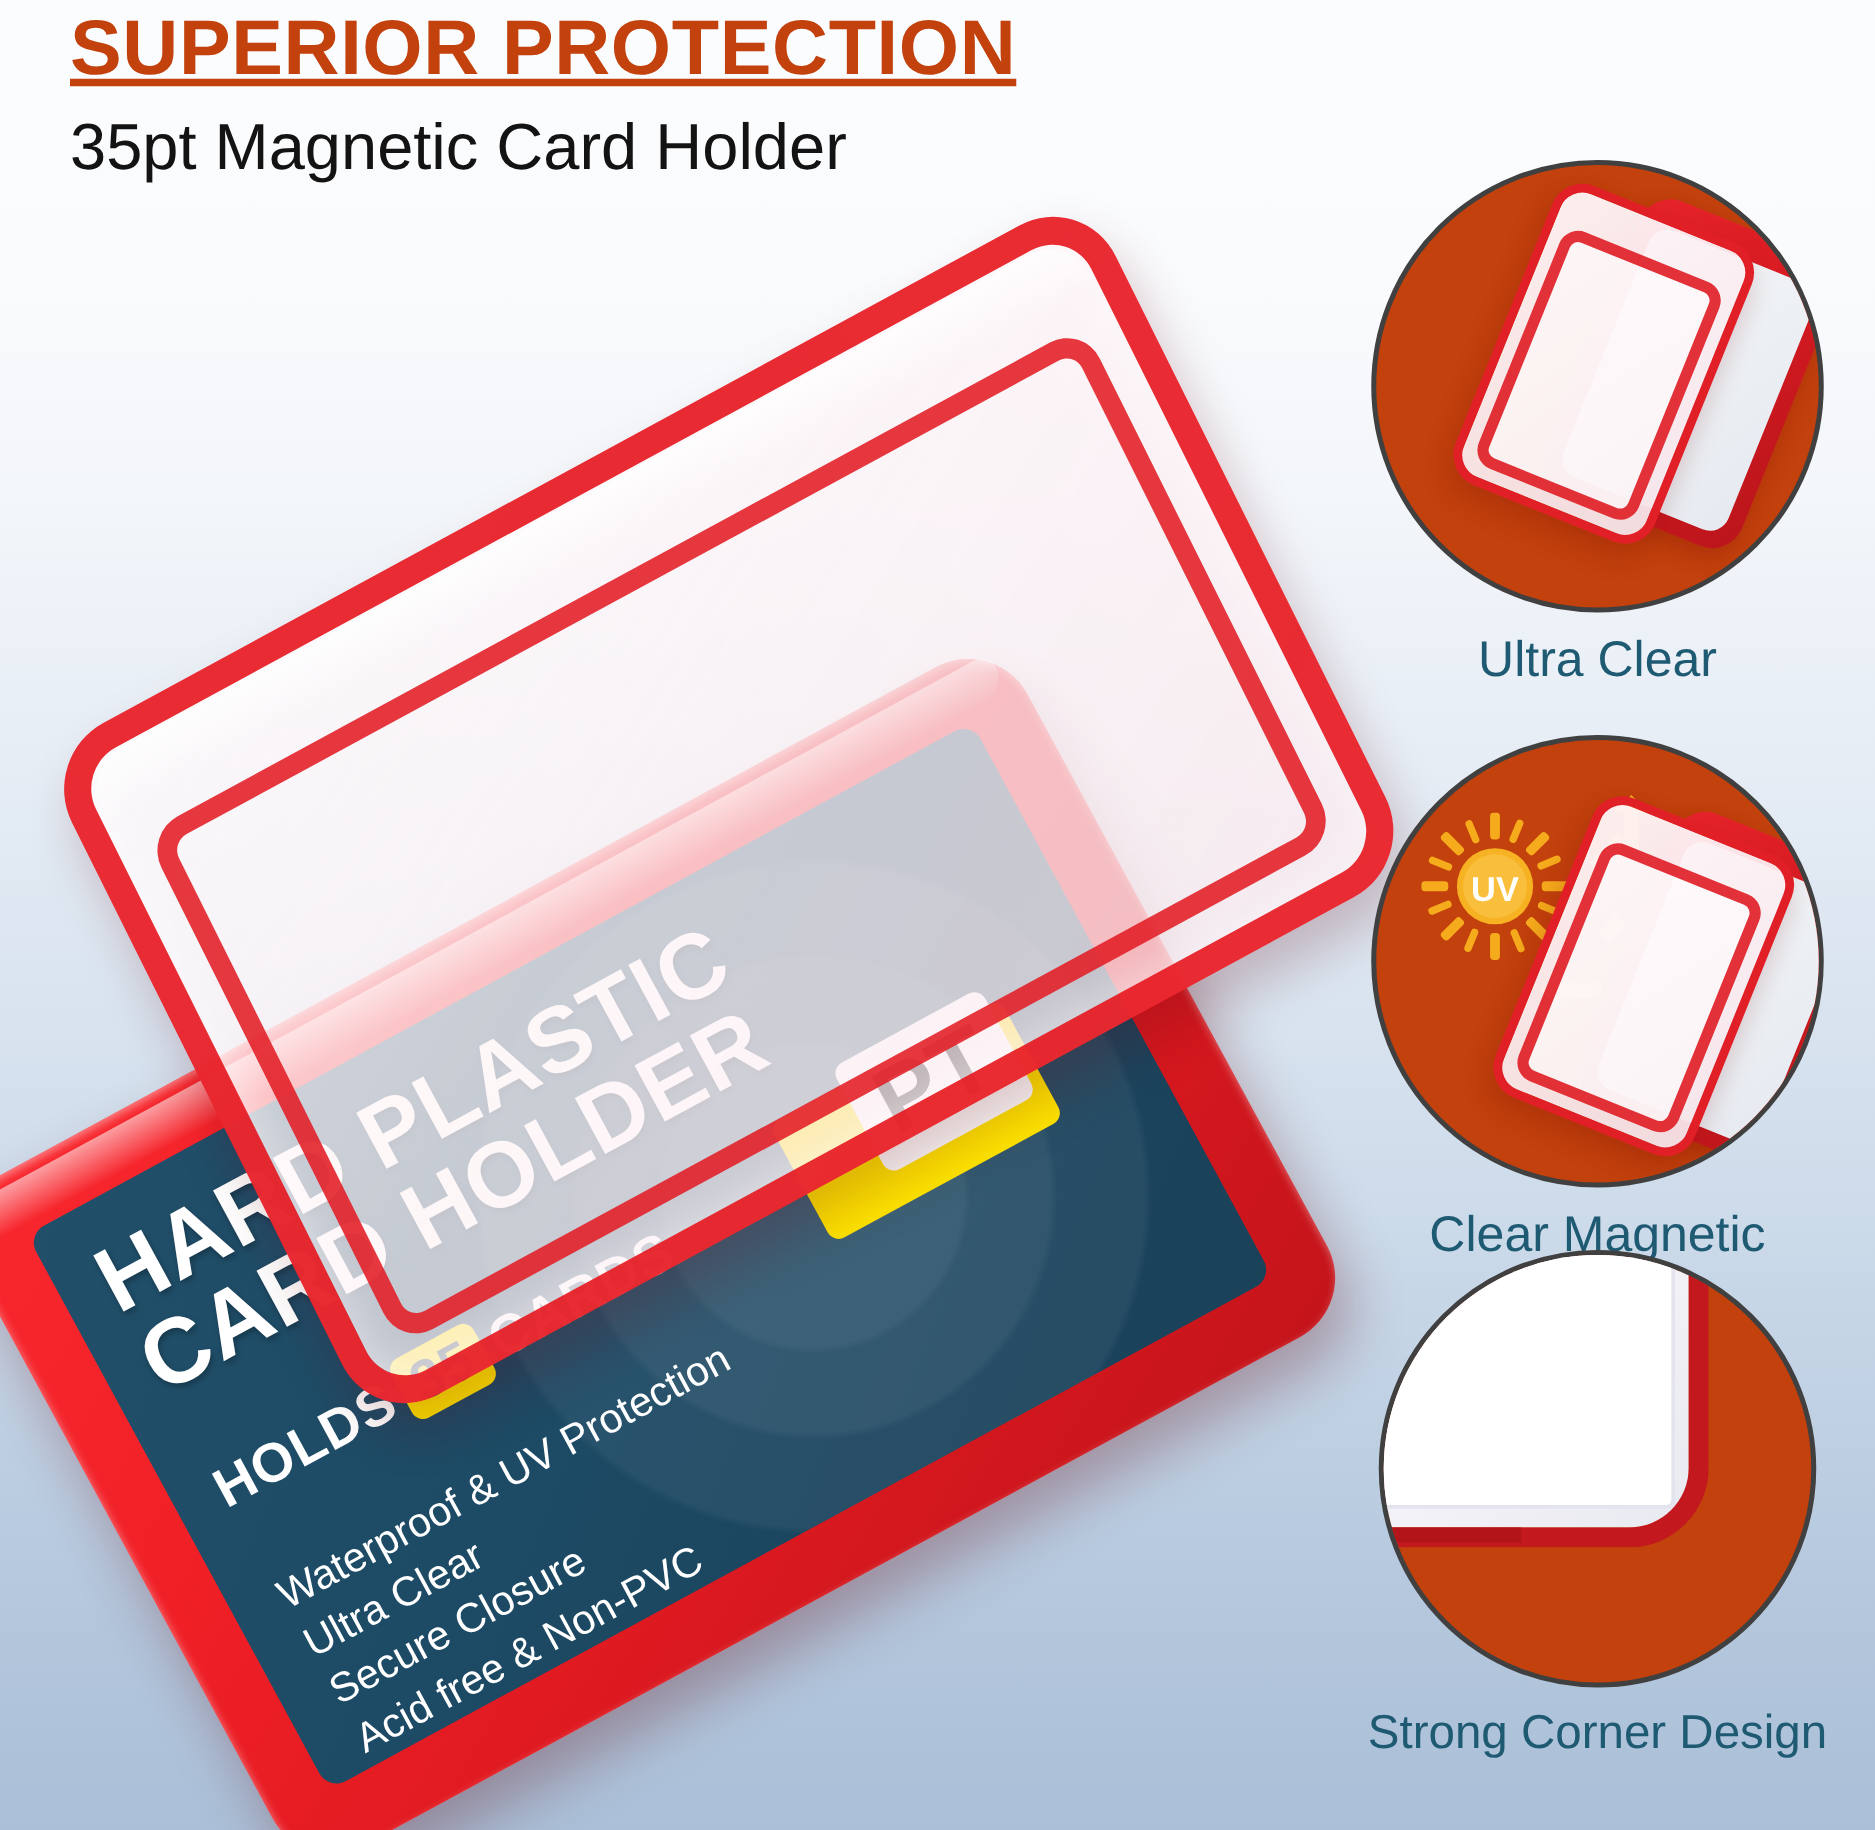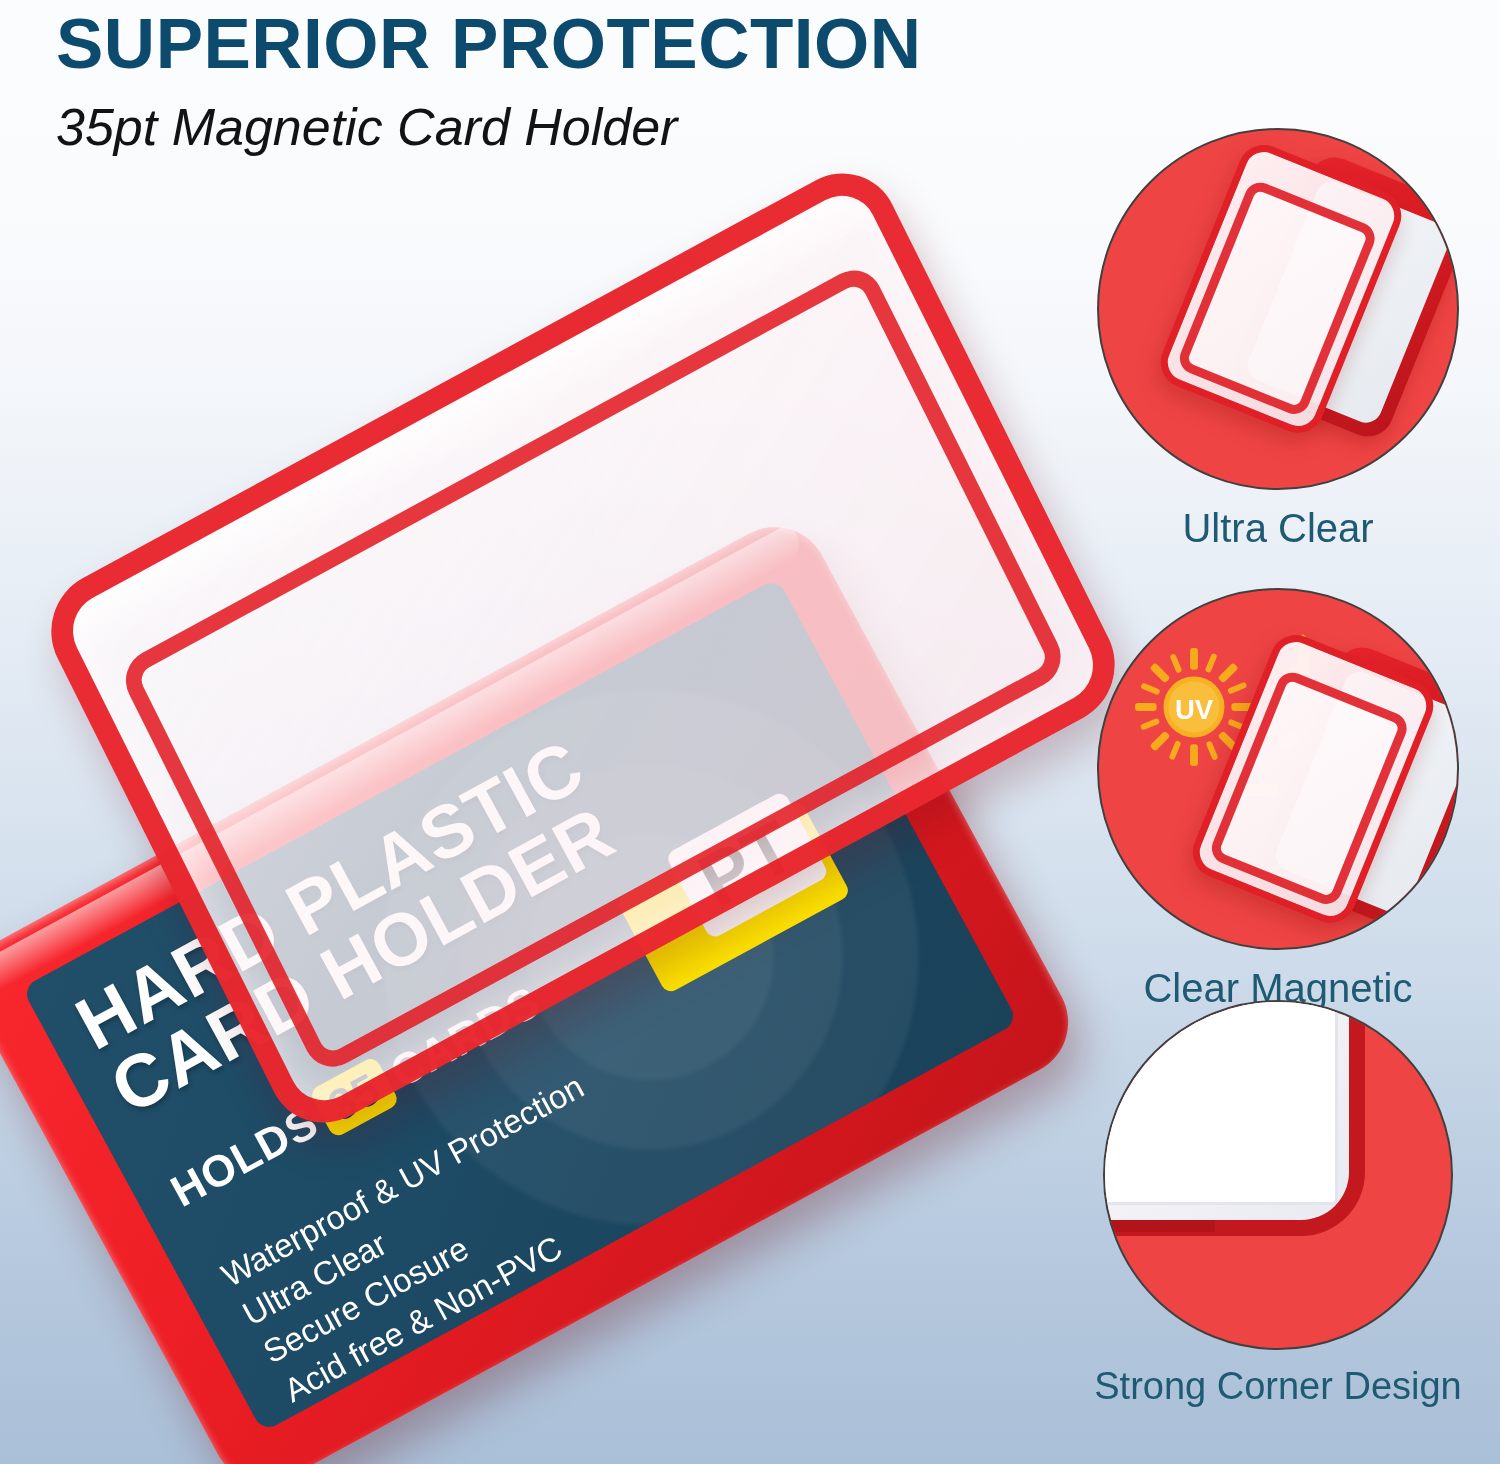--- a/index.html
+++ b/index.html
@@ -10,49 +10,49 @@
         #fbfcfe 0%, #fafbfd 14%, #f3f6fa 27%,
         #e8eef6 40%, #dbe5f0 53%, #cddbea 66%,
         #bfd0e3 78%, #b3c6dc 89%, #aac0d8 100%);
     overflow: hidden;
     position: relative;
   }
 
   
   #header { position: absolute; left: 56px; top: 8px; width: 1400px; }
   #headline {
-    font-size: 71px;
+    font-size: 62px;
     font-weight: bold;
     letter-spacing: 0.5px;
-    color: #0c4a6e;
+    color: #c2410c;
     line-height: 1.0;
     white-space: nowrap;
+    text-decoration: underline;
   }
   #subheadline {
     margin-top: 22px;
     font-size: 52px;
     color: #131313;
     line-height: 1.0;
     white-space: nowrap;
-    font-style: italic;
   }
 
   
   .feature { position: absolute; width: 400px; text-align: center; }
   #feature-0 { left: 1078px; top: 128px; }
   #feature-1 { left: 1078px; top: 588px; }
   #feature-2 { left: 1078px; top: 1000px; }
 
   .feature-circle {
     position: relative;
     width: 362px; height: 362px;
     margin: 0 auto;
     border-radius: 50%;
-    background: #ef4444;
-    border: 2px solid #404040;
+    background: #c2410c;
+    border: 4px solid #404040;
     overflow: hidden;
   }
   #feature-2 .feature-circle { width: 350px; height: 350px; }
 
   .feature-label {
     margin-top: 16px;
     font-size: 40px;
     color: #1f5a73;
     line-height: 1.1;
     white-space: nowrap;

